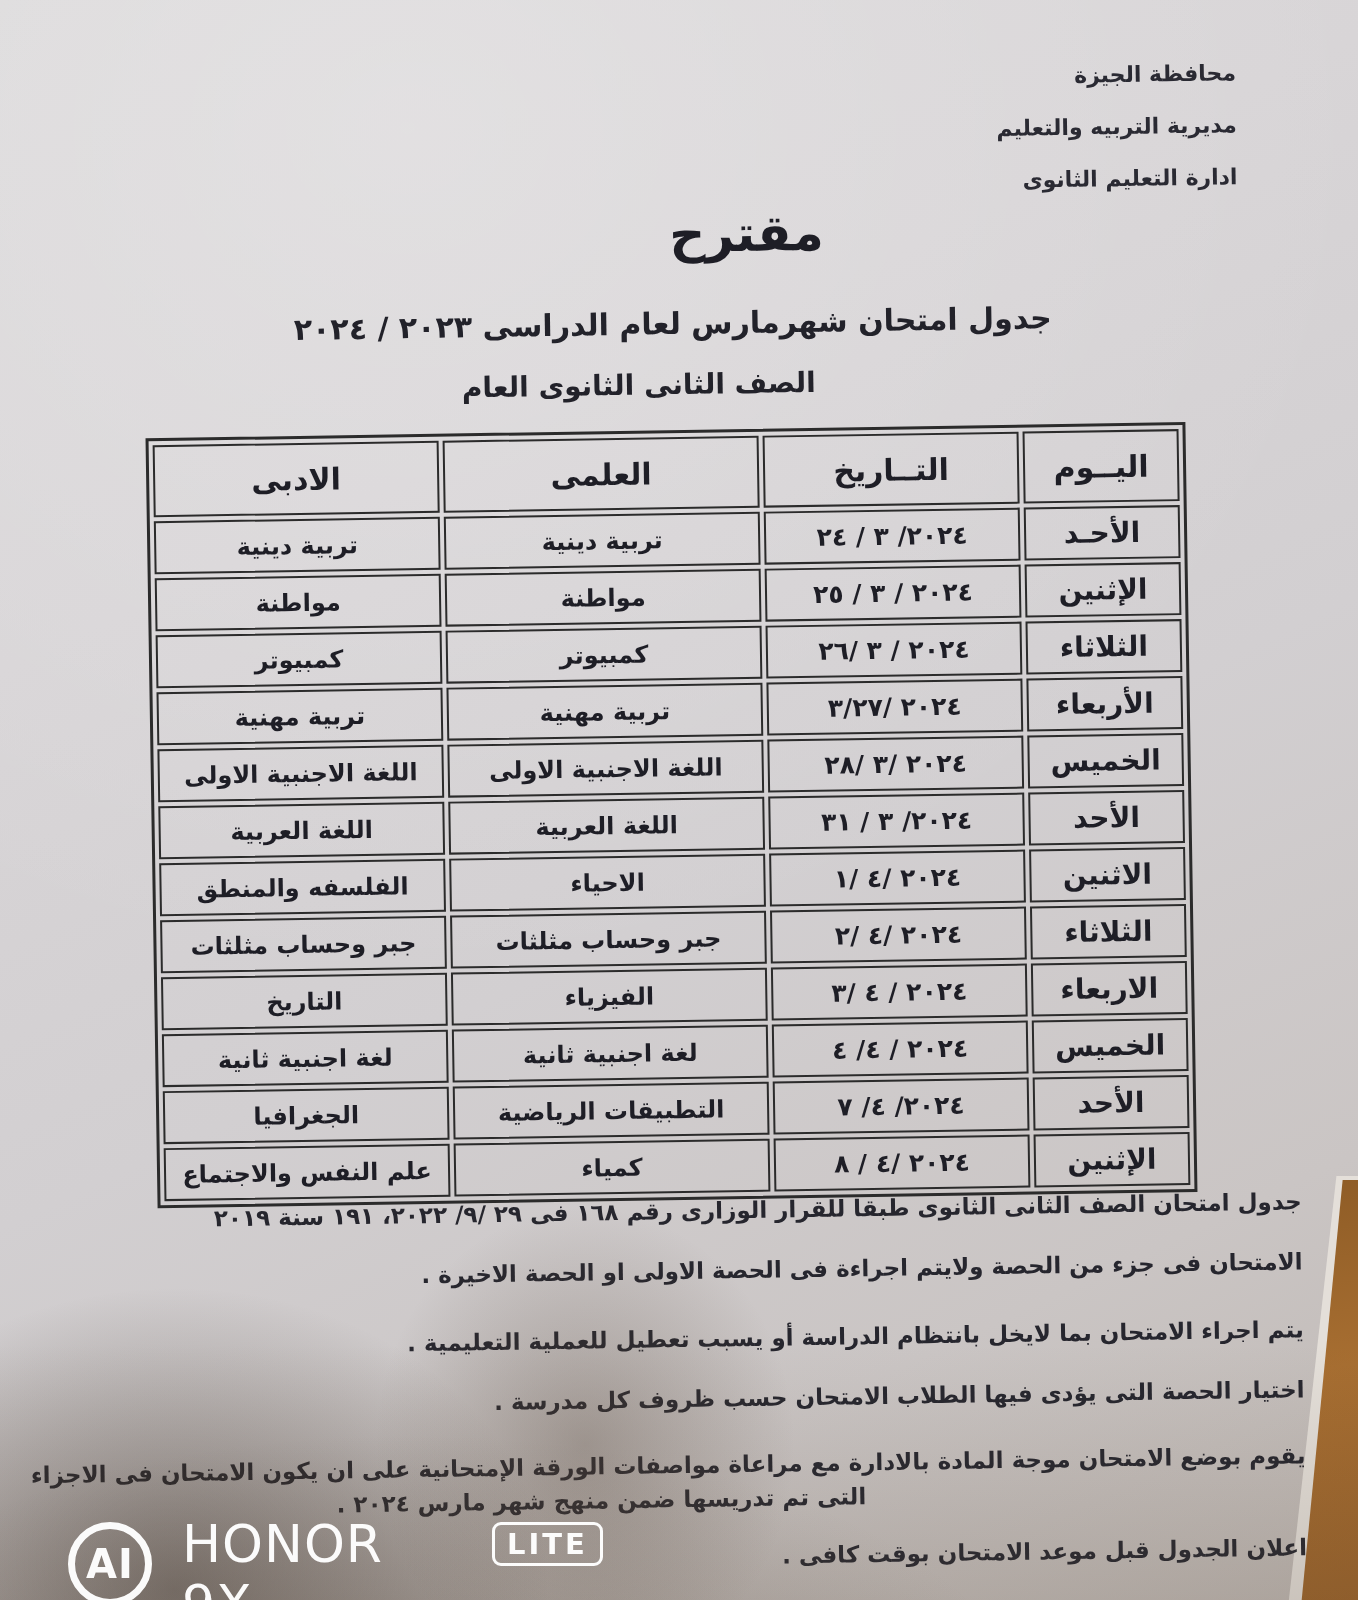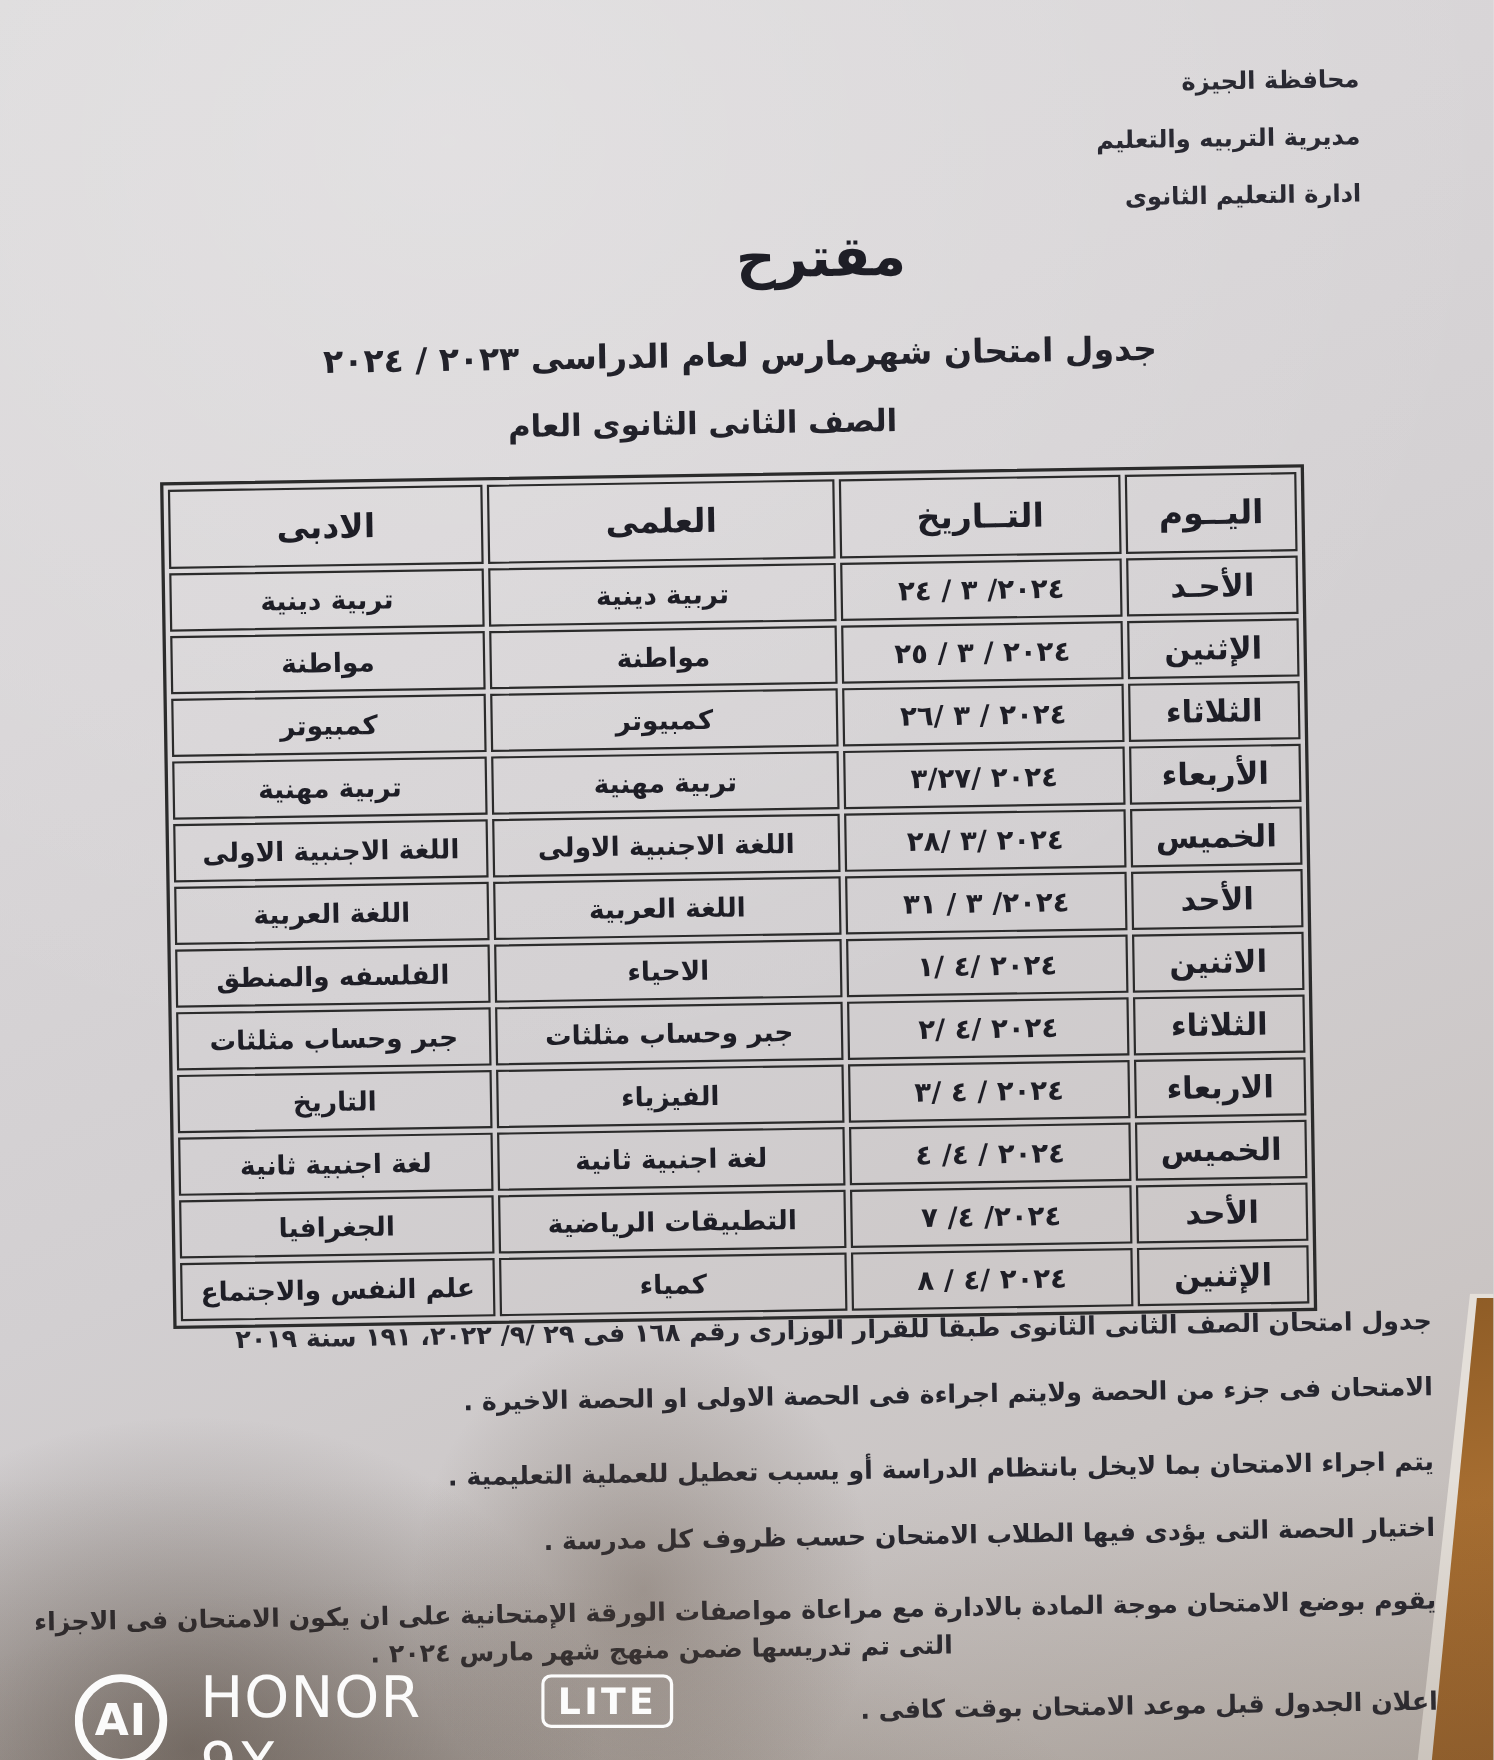--- a/index.html
+++ b/index.html
@@ -62,21 +62,21 @@
     radial-gradient(900px 420px at 30% 108%, rgba(84,70,56,0.28), rgba(84,70,56,0) 70%),
     linear-gradient(to top, rgba(90,75,60,0.18), rgba(90,75,60,0) 16%);}
 
   
   .watermark{position:absolute;left:68px;bottom:0;height:94px;color:#fff;z-index:5;opacity:0.97;}
   .wm-logo{position:absolute;left:0;top:16px;width:84px;height:84px;border:7px solid #fff;
     border-radius:50%;display:flex;align-items:center;justify-content:center;
     font-size:40px;font-weight:700;letter-spacing:1px;box-sizing:border-box;}
   .wm-brand{position:absolute;left:114px;top:8px;font-size:52px;font-weight:400;letter-spacing:1px;}
   .wm-badge{position:absolute;left:424px;top:16px;border:3px solid #fff;border-radius:9px;
-    padding:2px 12px;font-size:33px;font-weight:600;letter-spacing:3px;}
+    padding:2px 12px;font-size:29px;font-weight:600;letter-spacing:3px;}
 </style>
 </head>
 <body>
 
 <div class="photo">
   <div class="paper-bg"></div>
   <div class="paper-edge"></div>
   <div class="wood"></div>
 
   <div class="tilt">

